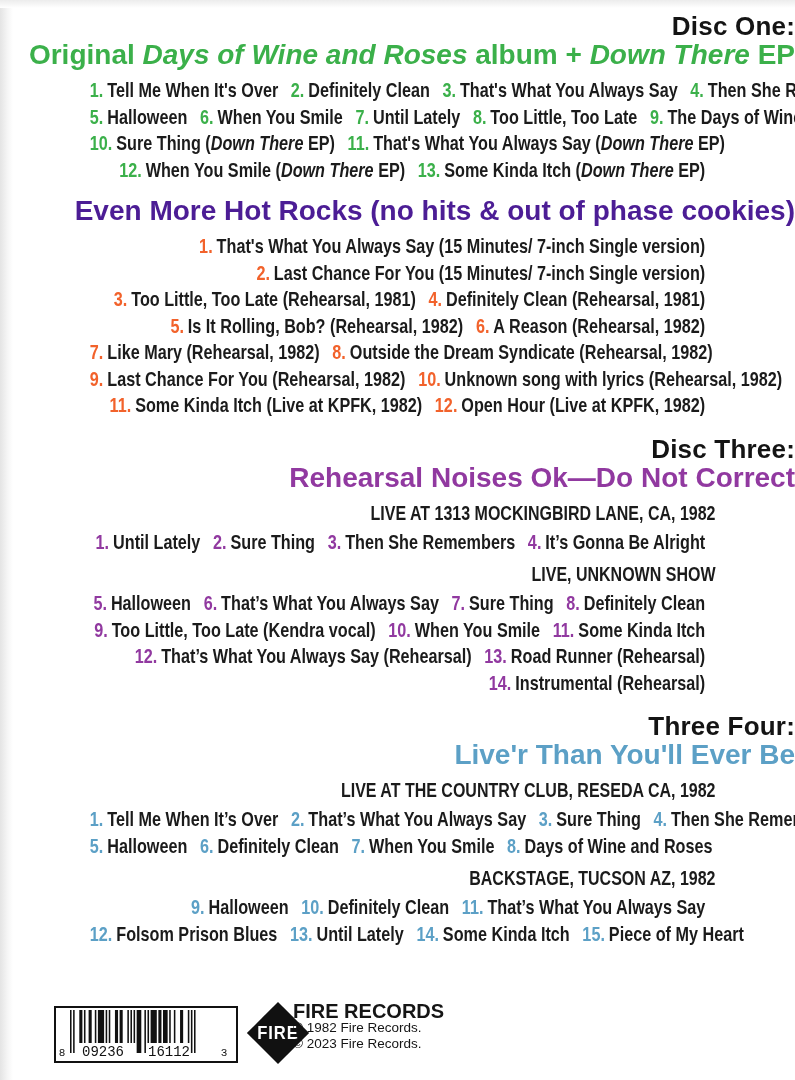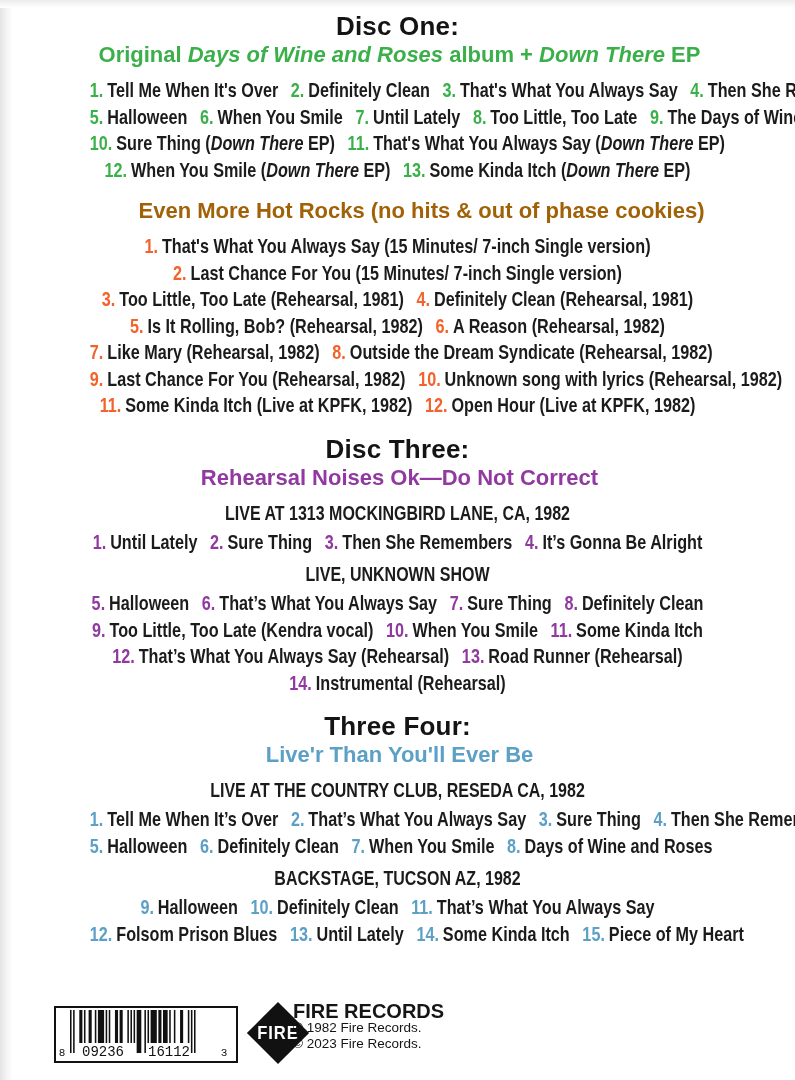--- a/index.html
+++ b/index.html
@@ -7,26 +7,26 @@
     width:795px; height:1080px; position:relative; overflow:hidden;
     background:#ffffff; color:#1b1b1b;
     font-family:"Liberation Sans", sans-serif;
   }
   
   .edge-left { position:absolute; left:0; top:0; bottom:0; width:13px;
     background:linear-gradient(90deg,#e4e4e4,#f6f6f6 60%,#ffffff); }
   .edge-top { position:absolute; left:0; top:0; right:0; height:8px;
     background:linear-gradient(180deg,#ececec,#ffffff); }
 
-  .tracklist { position:relative; padding-top:12px; text-align:center; }
+  .tracklist { position:relative; padding-top:12px; text-align:right; }
 
   .disc { margin-bottom:16px; }
   .disc-heading { margin:0 0 2px 0; font-size:26px; line-height:29px;
     font-weight:bold; color:#141414; letter-spacing:0.2px; }
-  .disc-subtitle { font-size:22px; line-height:23px; font-weight:bold;
+  .disc-subtitle { font-size:28px; line-height:23px; font-weight:bold;
     margin:0 0 11px 4px; }
   .disc-subtitle em { font-style:italic; }
 
   .venue { font-size:20px; line-height:27px; font-weight:bold; color:#1b1b1b;
     margin:6px 0 2px 0; white-space:nowrap;
     transform:scaleX(0.80); transform-origin:50% 50%; }
 
   .track-line { font-size:20.5px; line-height:26.5px; font-weight:bold;
     white-space:nowrap; transform:scaleX(0.79); transform-origin:50% 50%; }
   .track { margin:0 8px; }
@@ -62,21 +62,21 @@
 <main class="tracklist">
     <section class="disc">
       <h2 class="disc-heading">Disc One:</h2>
       <div class="disc-subtitle" style="color: rgb(59, 176, 74);">Original <em>Days of Wine and Roses</em> album + <em>Down There</em> EP</div>
       <div class="track-line"><span class="track"><span class="num" style="color: rgb(59, 176, 74);">1.</span><span class="ttl">Tell Me When It's Over</span></span><span class="track"><span class="num" style="color: rgb(59, 176, 74);">2.</span><span class="ttl">Definitely Clean</span></span><span class="track"><span class="num" style="color: rgb(59, 176, 74);">3.</span><span class="ttl">That's What You Always Say</span></span><span class="track"><span class="num" style="color: rgb(59, 176, 74);">4.</span><span class="ttl">Then She Remembers</span></span></div>
       <div class="track-line"><span class="track"><span class="num" style="color: rgb(59, 176, 74);">5.</span><span class="ttl">Halloween</span></span><span class="track"><span class="num" style="color: rgb(59, 176, 74);">6.</span><span class="ttl">When You Smile</span></span><span class="track"><span class="num" style="color: rgb(59, 176, 74);">7.</span><span class="ttl">Until Lately</span></span><span class="track"><span class="num" style="color: rgb(59, 176, 74);">8.</span><span class="ttl">Too Little, Too Late</span></span><span class="track"><span class="num" style="color: rgb(59, 176, 74);">9.</span><span class="ttl">The Days of Wine and Roses</span></span></div>
       <div class="track-line"><span class="track"><span class="num" style="color: rgb(59, 176, 74);">10.</span><span class="ttl">Sure Thing (<em>Down There</em> EP)</span></span><span class="track"><span class="num" style="color: rgb(59, 176, 74);">11.</span><span class="ttl">That's What You Always Say (<em>Down There</em> EP)</span></span></div>
       <div class="track-line"><span class="track"><span class="num" style="color: rgb(59, 176, 74);">12.</span><span class="ttl">When You Smile (<em>Down There</em> EP)</span></span><span class="track"><span class="num" style="color: rgb(59, 176, 74);">13.</span><span class="ttl">Some Kinda Itch (<em>Down There</em> EP)</span></span></div>
     </section>
     <section class="disc">
-      <div class="disc-subtitle" style="color: #a16207; padding-left: 44px;">Even More Hot Rocks (no hits &amp; out of phase cookies)</div>
+      <div class="disc-subtitle" style="color: #4c1d95; padding-left: 44px;">Even More Hot Rocks (no hits &amp; out of phase cookies)</div>
       <div class="track-line"><span class="track"><span class="num" style="color: rgb(242, 98, 43);">1.</span><span class="ttl">That's What You Always Say (15 Minutes/ 7-inch Single version)</span></span></div>
       <div class="track-line"><span class="track"><span class="num" style="color: rgb(242, 98, 43);">2.</span><span class="ttl">Last Chance For You (15 Minutes/ 7-inch Single version)</span></span></div>
       <div class="track-line"><span class="track"><span class="num" style="color: rgb(242, 98, 43);">3.</span><span class="ttl">Too Little, Too Late (Rehearsal, 1981)</span></span><span class="track"><span class="num" style="color: rgb(242, 98, 43);">4.</span><span class="ttl">Definitely Clean (Rehearsal, 1981)</span></span></div>
       <div class="track-line"><span class="track"><span class="num" style="color: rgb(242, 98, 43);">5.</span><span class="ttl">Is It Rolling, Bob? (Rehearsal, 1982)</span></span><span class="track"><span class="num" style="color: rgb(242, 98, 43);">6.</span><span class="ttl">A Reason (Rehearsal, 1982)</span></span></div>
       <div class="track-line"><span class="track"><span class="num" style="color: rgb(242, 98, 43);">7.</span><span class="ttl">Like Mary (Rehearsal, 1982)</span></span><span class="track"><span class="num" style="color: rgb(242, 98, 43);">8.</span><span class="ttl">Outside the Dream Syndicate (Rehearsal, 1982)</span></span></div>
       <div class="track-line"><span class="track"><span class="num" style="color: rgb(242, 98, 43);">9.</span><span class="ttl">Last Chance For You (Rehearsal, 1982)</span></span><span class="track"><span class="num" style="color: rgb(242, 98, 43);">10.</span><span class="ttl">Unknown song with lyrics  (Rehearsal, 1982)</span></span></div>
       <div class="track-line"><span class="track"><span class="num" style="color: rgb(242, 98, 43);">11.</span><span class="ttl">Some Kinda Itch (Live at KPFK, 1982)</span></span><span class="track"><span class="num" style="color: rgb(242, 98, 43);">12.</span><span class="ttl">Open Hour (Live at KPFK, 1982)</span></span></div>
     </section>
     <section class="disc">
       <h2 class="disc-heading">Disc Three:</h2>

